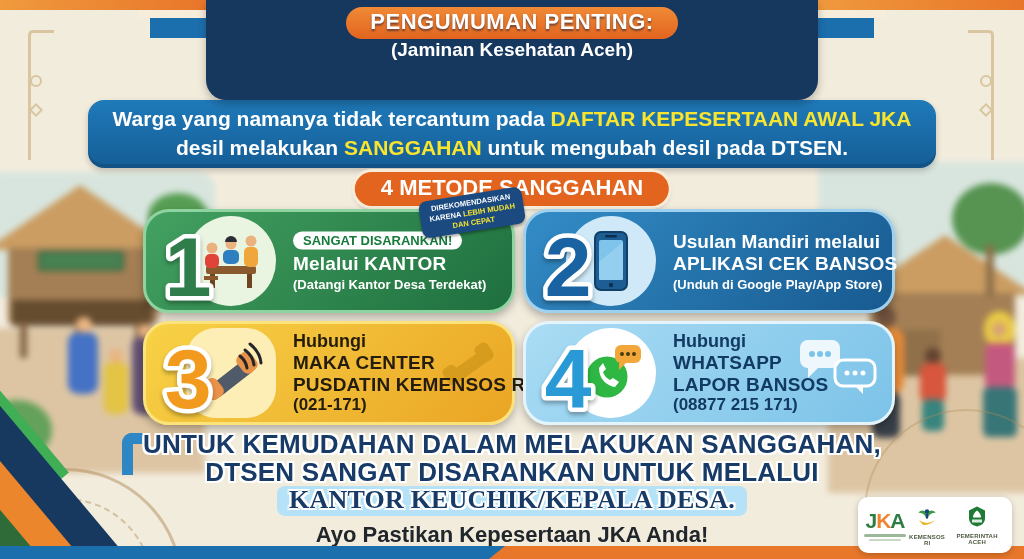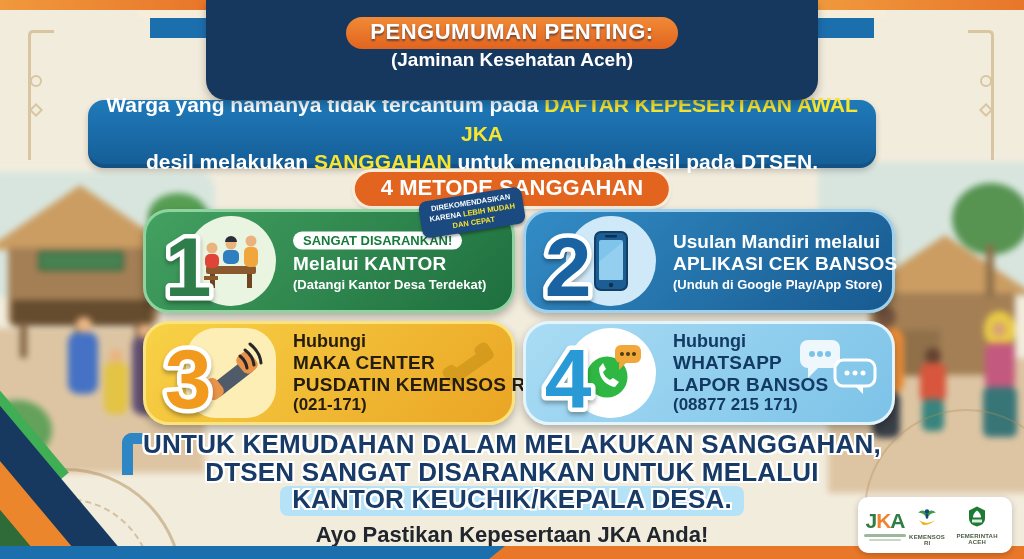--- a/index.html
+++ b/index.html
@@ -70,26 +70,26 @@
   .topbar-r { left:818px; width:206px; }
   .tab-cream { top:9px; height:9px; background:#f6edda; z-index:4; }
   .tab-cream-l { left:138px; width:68px; }
   .tab-cream-r { left:818px; width:68px; }
   .tab-blue { top:18px; height:20px; background:#1c6fad; z-index:4; }
   .tab-blue-l { left:150px; width:56px; }
   .tab-blue-r { left:818px; width:56px; }
 
   
   .title-box { left:206px; top:0; width:612px; height:100px; background:#16375e; border-radius:0 0 20px 20px; text-align:center; z-index:6; box-shadow:0 4px 8px rgba(0,0,0,.25); }
-  .badge-pill { display:inline-block; margin-top:17px; background:linear-gradient(180deg,#f08a36,#e2641f); color:#fff; font-size:22px; font-weight:800; padding:2px 24px 4px; border-radius:20px; letter-spacing:.5px; text-shadow:0 2px 2px rgba(10,30,60,.55);text-align:right; }
+  .badge-pill { display:inline-block; margin-top:7px; background:linear-gradient(180deg,#f08a36,#e2641f); color:#fff; font-size:22px; font-weight:800; padding:2px 24px 4px; border-radius:20px; letter-spacing:.5px; text-shadow:0 2px 2px rgba(10,30,60,.55);text-align:right; }
   .main-title { font-size:30px; font-weight:800; color:#fff; letter-spacing:.3px; line-height:1.1; text-shadow:0 2px 2px rgba(0,0,0,.3); }
   .sub-title { font-size:19px; font-weight:800; color:#fff; }
 
   
-  .intro-box { left:88px; top:100px; width:788px; height:68px; background:linear-gradient(180deg,#1f7ab9,#155d96); border-radius:16px; z-index:5; display:flex; flex-direction:column; justify-content:center; text-align:center; color:#fff; font-size:21px; font-weight:700; line-height:1.38; box-shadow:inset 0 -4px 0 rgba(0,0,0,.12), 0 3px 6px rgba(0,0,0,.2); }
+  .intro-box { left:88px; top:100px; width:848px; height:68px; background:linear-gradient(180deg,#1f7ab9,#155d96); border-radius:16px; z-index:5; display:flex; flex-direction:column; justify-content:center; text-align:center; color:#fff; font-size:21px; font-weight:700; line-height:1.38; box-shadow:inset 0 -4px 0 rgba(0,0,0,.12), 0 3px 6px rgba(0,0,0,.2); }
   .yel { color:#f9e42e; font-weight:800; }
 
   
   .methods-pill { left:50%; transform:translateX(-50%); top:172px; background:#e2641f; color:#fff; font-size:22px; font-weight:800; padding:3px 26px 5px; border-radius:26px; box-shadow:0 0 0 3px #f6ecd9, 0 3px 5px rgba(0,0,0,.25); z-index:6; white-space:nowrap; }
 
   
   .card { position:absolute; width:372px; height:104px; border-radius:26px; z-index:6; box-shadow:0 4px 8px rgba(0,0,0,.28); }
   .card1 { left:143px; top:209px; background:linear-gradient(135deg,#43a161,#1e6f3e); border:3px solid #8fd3a0; }
   .card2 { left:523px; top:209px; background:linear-gradient(135deg,#338cc6,#175a90); border:3px solid #9fd1ee; }
   .card3 { left:143px; top:321px; background:linear-gradient(135deg,#f8d246,#eaa524); border:3px solid #fbe27a; }
@@ -108,21 +108,21 @@
   .t-note { font-size:13px; font-weight:700; margin-top:2px; }
   .t-note-lg { font-size:17px; font-weight:800; line-height:1.15; }
   .tag-pill { display:inline-block; background:#fff; color:#167a3c; font-size:13px; font-weight:800; padding:1px 10px 2px; border-radius:12px; margin-bottom:3px; }
   .ribbon { position:absolute; right:-12px; top:-18px; background:#1a4a80; border-radius:8px; padding:4px 9px; transform:rotate(-9deg); text-align:center; font-size:7.5px; font-weight:800; line-height:1.3; color:#fff; box-shadow:0 2px 3px rgba(0,0,0,.35); z-index:4; }
   .wm { position:absolute; right:14px; top:12px; z-index:1; }
 
   
   .footer { left:0; right:0; top:431px; text-align:center; z-index:6; }
   .f-line { font-size:26px; font-weight:800; color:#173a66; line-height:1.06; letter-spacing:.2px;
     text-shadow:-2px -2px 0 #fff, 2px -2px 0 #fff, -2px 2px 0 #fff, 2px 2px 0 #fff, 0 -2px 0 #fff, 0 2px 0 #fff, -2px 0 0 #fff, 2px 0 0 #fff; }
-  .hl-pill { display:inline-block; background:#b5e2f6; border-radius:8px; padding:0 12px 2px; }
+  .hl-pill { display:inline-block; background:#b5e2f6; border-radius:8px; padding:0 12px 2px;font-family:Liberation Serif, serif; }
   .cta-line { margin-top:6px; font-size:22px; font-weight:800; color:#20262c; }
   .quote-bracket { left:122px; top:433px; width:26px; height:42px; border-left:11px solid #2f86c4; border-top:11px solid #2f86c4; border-top-left-radius:10px; z-index:6; }
 
   
   .bar-orange { left:0; right:0; bottom:0; height:13px; background:#e8772a; z-index:7; }
   .bar-blue { left:0; bottom:0; height:13px; width:505px; background:#1c6fad; clip-path:polygon(0 0,100% 0,calc(100% - 16px) 100%,0 100%); z-index:8; }
 
   
   .logo-card { right:12px; bottom:6px; width:154px; height:56px; background:#fff; border-radius:10px; box-shadow:0 2px 6px rgba(0,0,0,.22); z-index:9; display:flex; align-items:center; justify-content:center; padding:0 6px; }
   .logo { text-align:center; line-height:1; }

